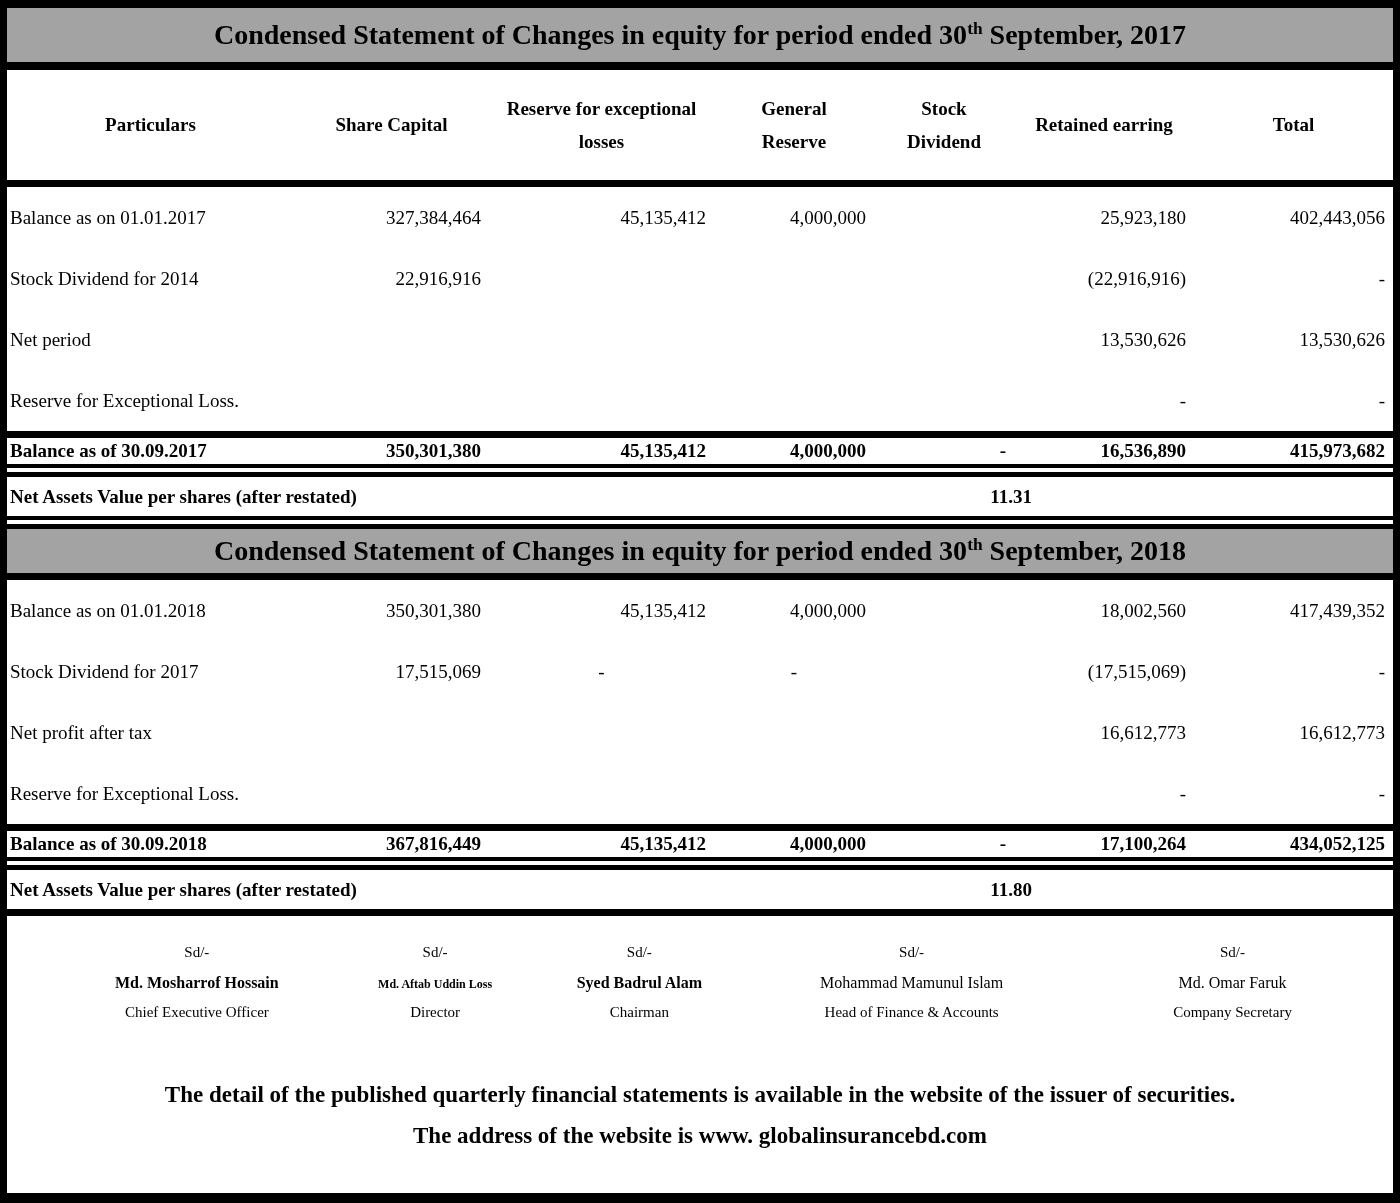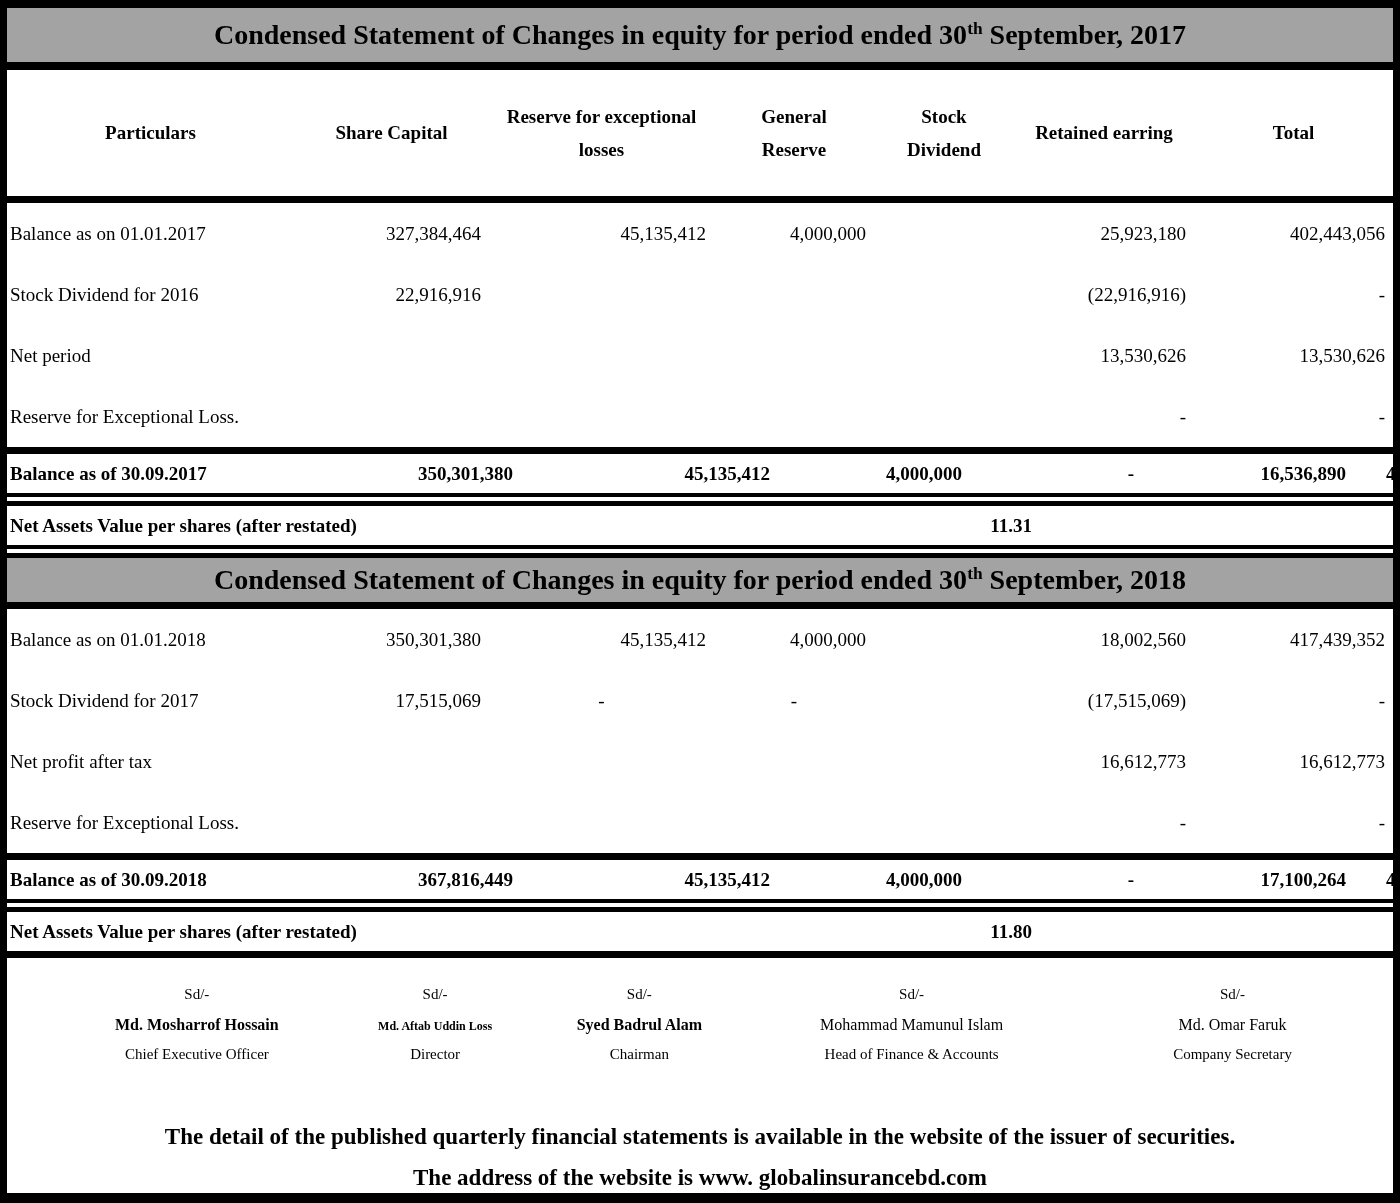--- a/index.html
+++ b/index.html
@@ -34,31 +34,31 @@
   .drule{
     box-sizing:content-box;height:4px;background:#fff;
     border-top:4px solid #000;border-bottom:5px solid #000;
   }
   
   .row7{
     display:grid;
     grid-template-columns:287px 195px 225px 160px 140px 180px 1fr;
     align-items:center;
   }
-  .hrow{height:126px;}
+  .hrow{height:110px;}
   .hc{
     display:flex;align-items:center;justify-content:center;
     height:100%;text-align:center;
     font-weight:bold;font-size:19px;line-height:1.75;
   }
   .hc span{display:block;}
   .hc.wrap-wide span{max-width:195px;}
   .hc.wrap-narrow span{max-width:95px;}
   .drow{height:61px;font-size:19px;}
-  .brow{height:39px;font-size:19px;font-weight:bold;gap:32px;}
+  .brow{height:26px;font-size:19px;font-weight:bold;}
   .navrow{height:39px;font-size:19px;font-weight:bold;gap:6px;}
   .lbl{padding-left:3px;}
   .num{text-align:right;padding-right:8px;}
   .ctr{text-align:center;padding-right:0;}
   .nav-label{grid-column:1/5;padding-left:3px;}
   .nav-value{grid-column:5/6;text-align:right;padding-right:6px;}
   
   .sigs{
     height:140px;display:flex;align-items:flex-start;
     padding-top:28px;box-sizing:border-box;padding-left:44px;
@@ -117,21 +117,21 @@
     <div class="row7 drow">
       <div class="lbl">Balance as on 01.01.2017</div>
       <div class="num">327,384,464</div>
       <div class="num">45,135,412</div>
       <div class="num">4,000,000</div>
       <div class="num"></div>
       <div class="num">25,923,180</div>
       <div class="num">402,443,056</div>
     </div>
     <div class="row7 drow">
-      <div class="lbl">Stock Dividend for 2016</div>
+      <div class="lbl">Stock Dividend for 2014</div>
       <div class="num">22,916,916</div>
       <div class="num"></div>
       <div class="num"></div>
       <div class="num"></div>
       <div class="num">(22,916,916)</div>
       <div class="num">-</div>
     </div>
     <div class="row7 drow">
       <div class="lbl">Net period</div>
       <div class="num"></div>

